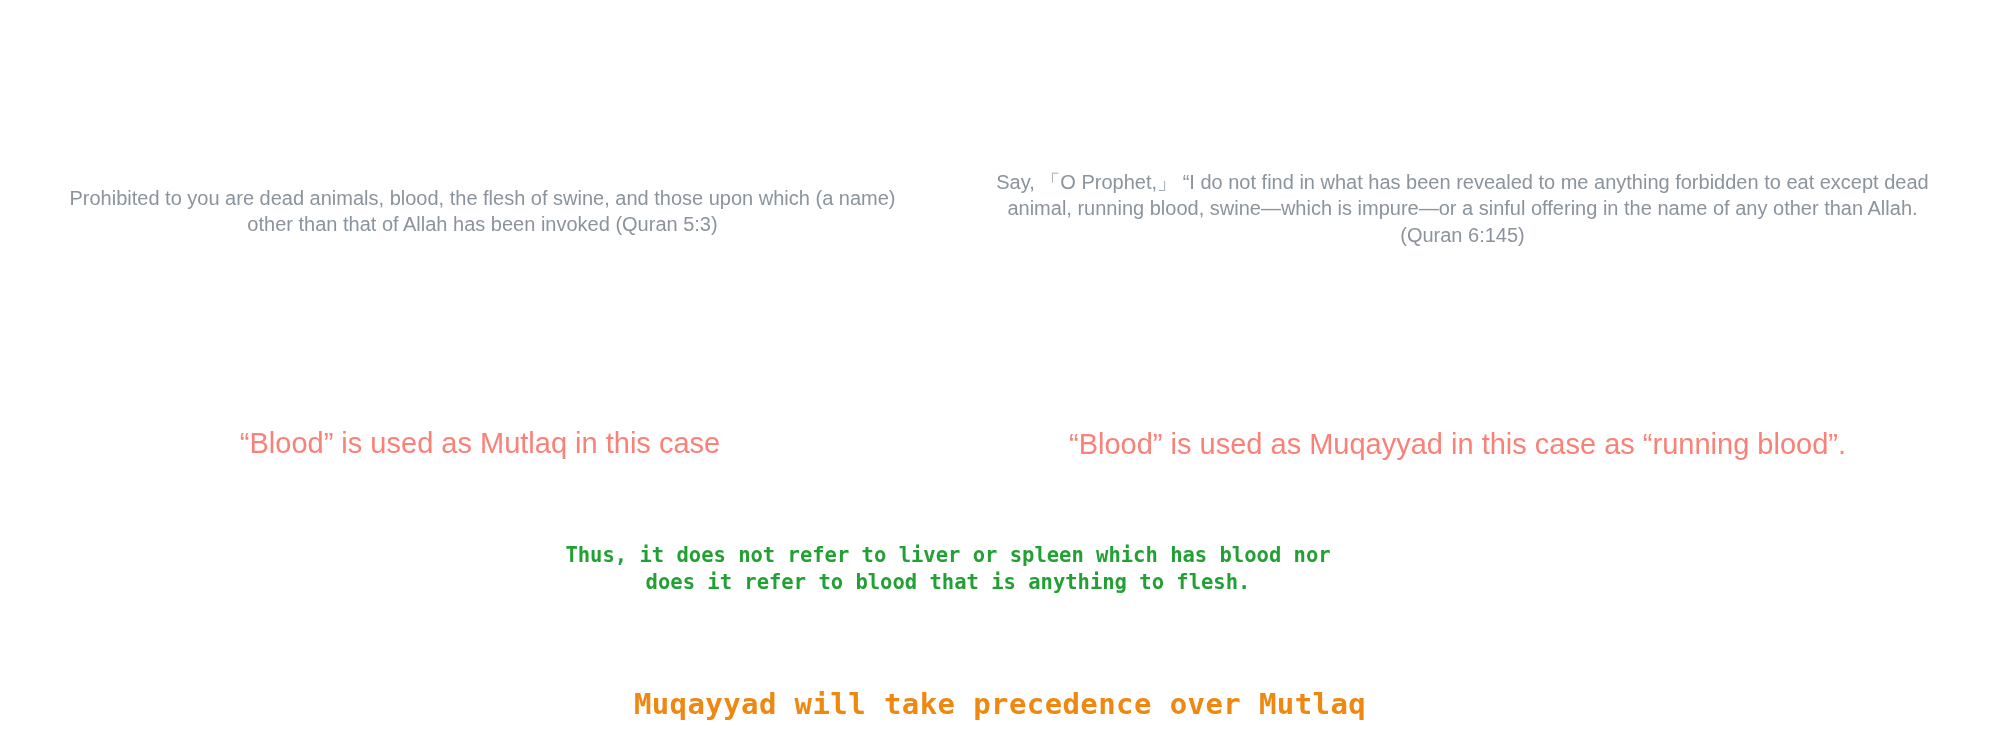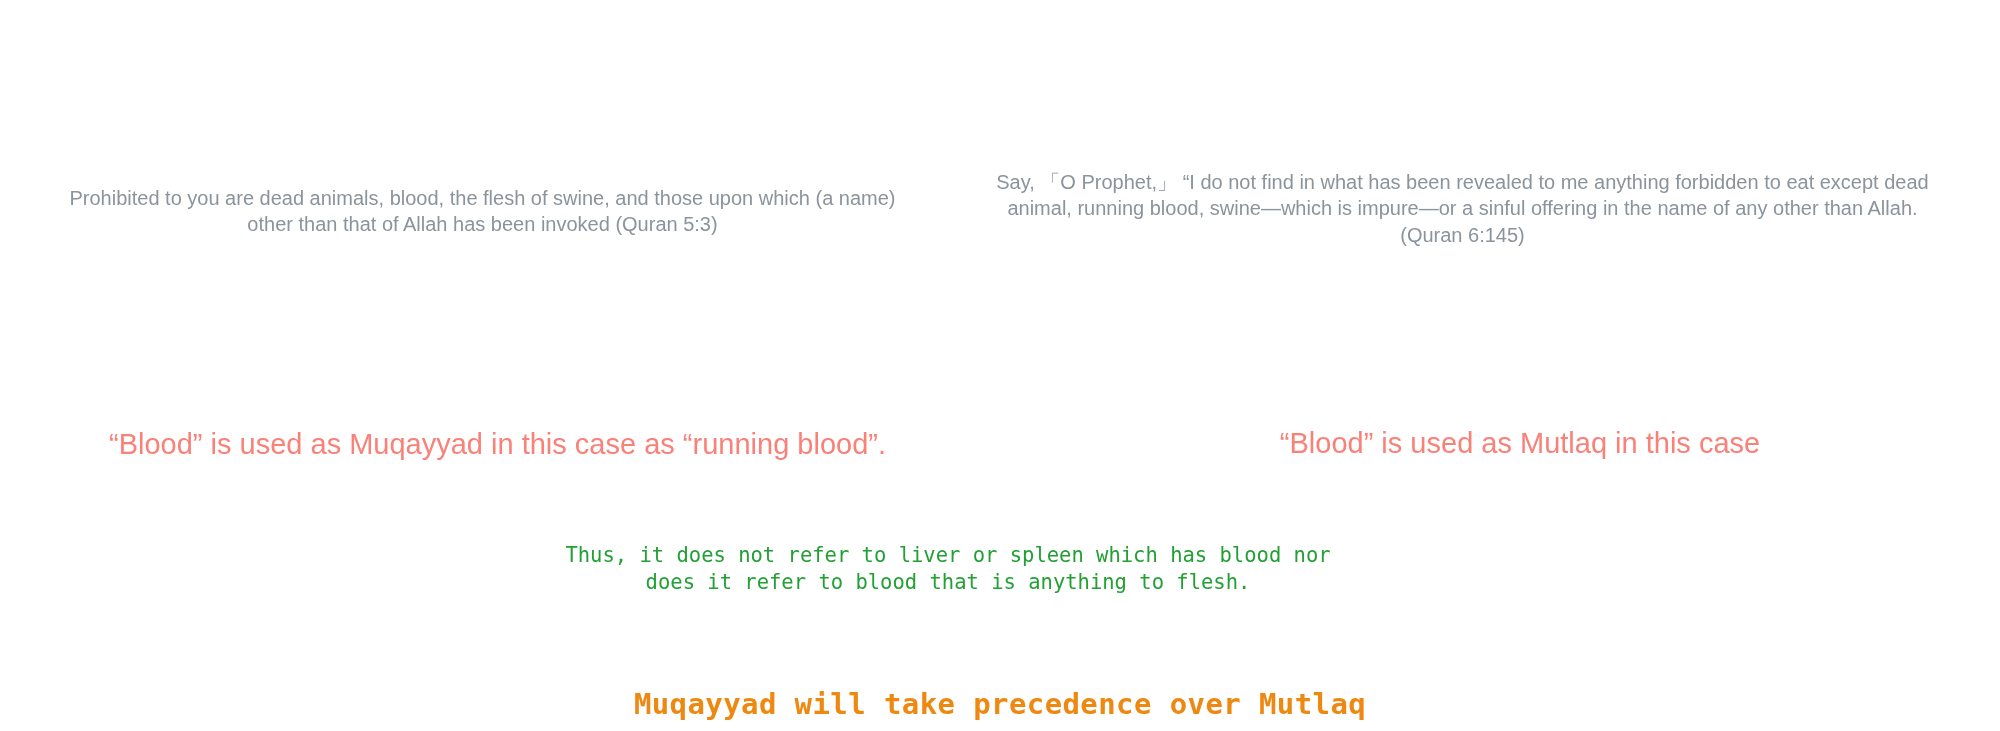--- a/index.html
+++ b/index.html
@@ -101,21 +101,21 @@
   
   .note-green {
     position: absolute;
     left: 0;
     top: 542px;
     width: 1896px;
     text-align: center;
     font-family: "DejaVu Sans Mono", "Liberation Mono", monospace;
     font-size: 20.5px;
     line-height: 1.33;
-    font-weight: 400;
+    font-weight: 700;
     color: #22a034;
   }
   .note-green .line2 {
     display: block;
   }
 
   
   .verdict-orange {
     position: absolute;
     left: 0;
@@ -144,26 +144,26 @@
     </div>
 
     <div class="evidence-col right">
       <div class="ayah-text">Say, 「O Prophet,」 “I do not find in what has been revealed to me anything forbidden to eat except dead animal, running blood, swine—which is impure—or a sinful offering in the name of any other than Allah.  (Quran 6:145)</div>
     </div>
 
   </div>
 
   <div class="usage-row">
 
+    <div class="usage-col left">
+      <div class="usage-text">“Blood” is used as Mutlaq in this case</div>
+    </div>
+
     <div class="usage-col right">
       <div class="usage-text">“Blood” is used as Muqayyad in this case as “running blood”.</div>
-    </div>
-
-    <div class="usage-col left">
-      <div class="usage-text">“Blood” is used as Mutlaq in this case</div>
     </div>
 
   </div>
 
   <div class="note-green">
     <span>Thus, it does not refer to liver or spleen which has blood nor</span>
     <span class="line2">does it refer to blood that is anything to flesh.</span>
   </div>
 
   <div class="verdict-orange">Muqayyad will take precedence over Mutlaq</div>

